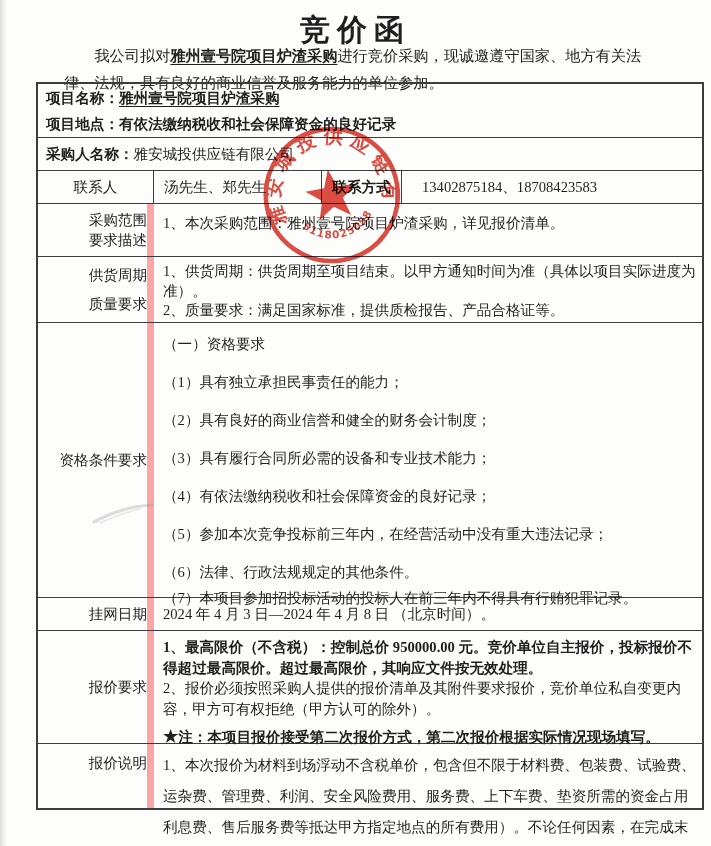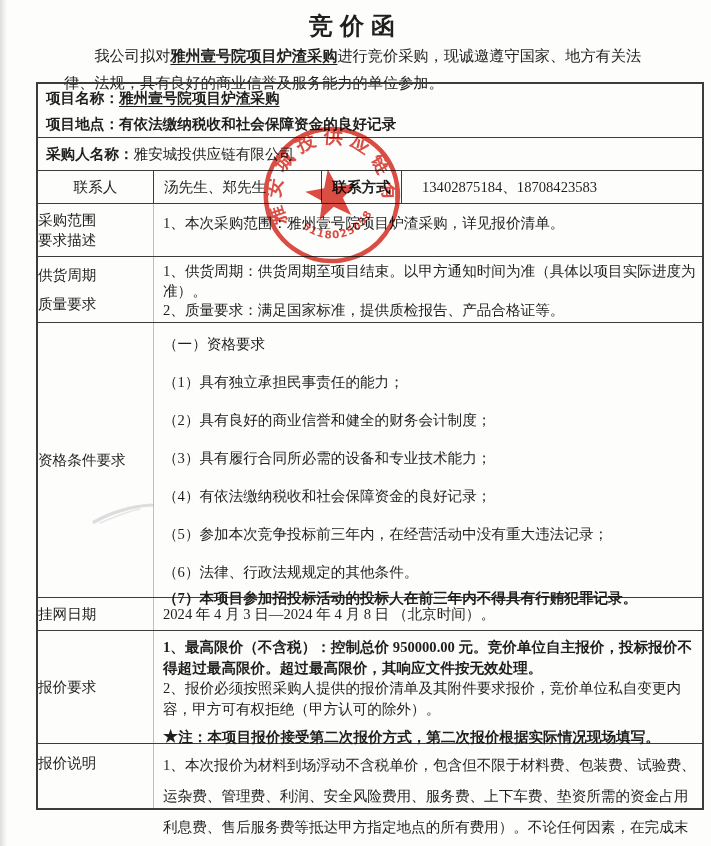--- a/index.html
+++ b/index.html
@@ -3,32 +3,32 @@
 <meta charset="utf-8">
 <style>
   html,body{margin:0;padding:0;background:#ffffff;}
   .page{
     position:relative;width:711px;height:846px;background:#fdfdfc;
     font-family:"Liberation Serif", serif;color:#1f1f1f;overflow:hidden;
   }
   .edge-left{position:absolute;left:0;top:0;width:7px;height:846px;
     background:linear-gradient(to right, rgba(160,160,160,.35), rgba(255,255,255,0));}
   .doc-title{position:absolute;left:0;top:10px;width:711px;text-align:center;
-    font-size:24px;font-weight:bold;letter-spacing:7px;}
+    font-size:30px;font-weight:bold;letter-spacing:7px;}
   .intro{position:absolute;left:64px;top:42px;width:592px;
     font-size:15.2px;line-height:27px;text-indent:2em;}
   .intro .uline{font-weight:bold;text-decoration:underline;text-underline-offset:3px;}
   
   .tbl{position:absolute;left:36px;top:82px;width:668px;border:2px solid #3c3c3c;
     box-sizing:border-box;font-size:14.6px;}
   .row{display:flex;border-top:1px solid #3c3c3c;box-sizing:border-box;}
   .row:first-child{border-top:none;}
   .cell{box-sizing:border-box;}
-  .lab{width:116px;flex:0 0 116px;border-right:1px solid #fca5a5;
-    display:flex;flex-direction:column;align-items:flex-start;justify-content:center;text-align:center;}
+  .lab{width:116px;flex:0 0 116px;border-right:7px solid #fca5a5;
+    display:flex;flex-direction:column;align-items:flex-end;justify-content:center;text-align:center;}
   .cnt{flex:1 1 auto;padding:0 6px 0 9px;}
   .b{font-weight:bold;}
   .full{padding-left:8px;display:flex;flex-direction:column;justify-content:center;}
   .valine{line-height:26px;white-space:nowrap;}
   .u{ text-decoration:underline;text-underline-offset:3px;}
   
   .rowA{height:53px;}
   .rowB{height:33px;}
   .rowC{height:33px;align-items:stretch;}
   .rowC .c1{width:116px;flex:0 0 116px;border-right:1px solid #3c3c3c;display:flex;align-items:center;justify-content:center;}
@@ -46,21 +46,21 @@
   .rowG .cnt{display:flex;align-items:center;}
   .rowH{height:113px;}
   .rowH .cnt{padding-top:6px;line-height:20.5px;}
   .rowH .note{margin-top:8px;font-weight:bold;}
   .star{font-size:17px;}
   .rowI{height:65px;}
   .rowI .cnt{padding-top:6px;line-height:31px;}
   .qual{padding-top:2px;line-height:16px;}
   .qual p{margin:22px 0 0 0;}
   .qual p:first-child{margin-top:11px;}
-  .qual p:last-child{margin-top:10px;font-weight:bold;}
+  .qual p:last-child{margin-top:10px;}
   
   .stamp{position:absolute;left:252px;top:122px;width:162px;height:146px;
     mix-blend-mode:multiply;opacity:.88;pointer-events:none;}
   
   .smudge{position:absolute;left:90px;top:498px;opacity:.55;pointer-events:none;}
 </style>
 </head>
 <body>
 
 <div class="page">

